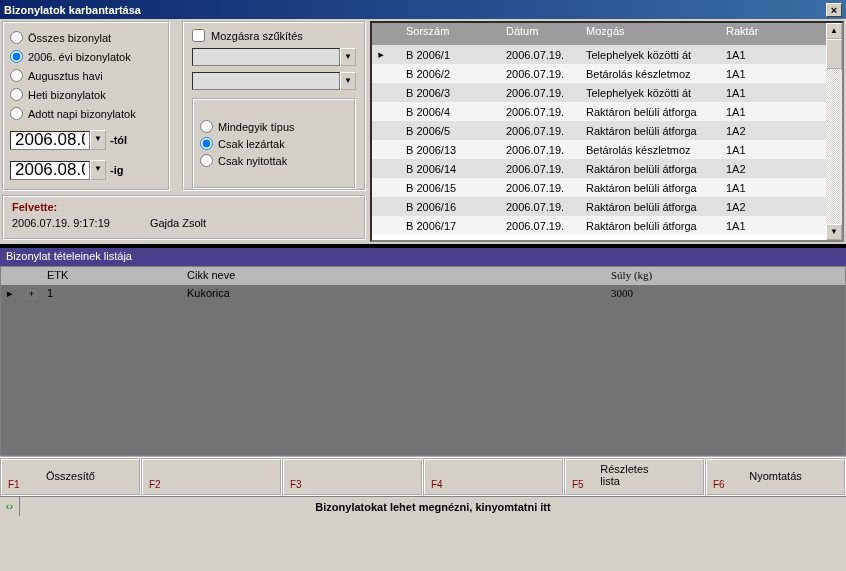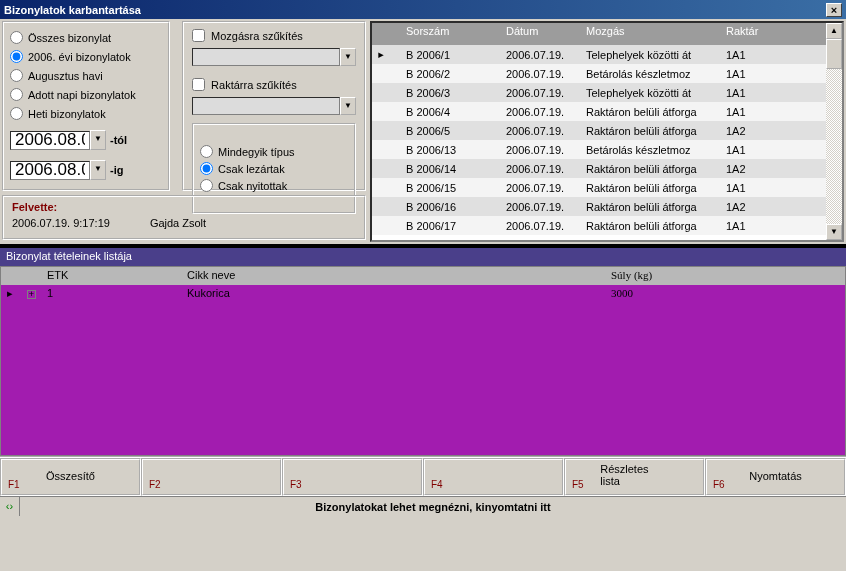--- a/index.html
+++ b/index.html
@@ -39,21 +39,21 @@
 .gc.c2 { width: 80px; }
 .gc.c3 { width: 140px; }
 .gc.c4 { width: 90px; }
 .ghead .gc { color: #fff; }
 .scrollbar { width: 16px; background: #d4d0c8; display: flex; flex-direction: column; }
 .sbbtn { height: 16px; background: #d4d0c8; border: 1px outset #fff; font-size: 8px; text-align: center; line-height: 14px; }
 .sbthumb { height: 30px; background: #d4d0c8; border: 1px outset #fff; }
 .sbtrack { flex: 1; background: repeating-conic-gradient(#d4d0c8 0 25%, #fff 0 50%) 0 0/2px 2px; }
 .sep { height: 4px; background: #000; }
 .listtitle { background: #4a3f8a; color: #fff; height: 18px; padding: 2px 6px; }
-.list { background: #a21caf; height: 190px; border: 1px solid #808080; display: flex; flex-direction: column; }
+.list { background: #737373; height: 190px; border: 1px solid #808080; display: flex; flex-direction: column; }
 .lh { display: flex; background: #b8b8b8; color: #000; height: 18px; }
 .lc { padding: 2px 6px; }
 .lc.sel { width: 20px; }
 .lc.exp { width: 20px; }
 .lc.c1 { width: 140px; }
 .lc.c2 { flex: 1; }
 .lc.c3 { width: 240px; text-align: left; font-family: Liberation Serif, serif; }
 .lrow { display: flex; color: #000; height: 18px; }
 .lrow .exp span { display: inline-block; width: 9px; height: 9px; border: 1px solid #808080; font-size: 9px; line-height: 7px; text-align: center; }
 .fkeys { display: flex; height: 40px; border-top: 2px groove #fff; }
@@ -83,25 +83,25 @@
         <label class="radio">
             <input type="radio" name="p" checked="" style="">
             <span>2006. évi bizonylatok</span>
           </label>
         <label class="radio">
             <input type="radio" name="p" style="">
             <span>Augusztus havi</span>
           </label>
         <label class="radio">
             <input type="radio" name="p" style="">
+            <span>Heti bizonylatok</span>
+          </label>
+        <label class="radio">
+            <input type="radio" name="p" style="">
             <span>Adott napi bizonylatok</span>
-          </label>
-        <label class="radio">
-            <input type="radio" name="p" style="">
-            <span>Heti bizonylatok</span>
           </label>
         <div class="daterow">
           <div class="datepick">
             <input class="datein" value="2006.08.04." style="">
             <div class="datebtn">▼</div>
           </div>
           <span class="boldlbl">-tól</span>
         </div>
         <div class="daterow">
           <div class="datepick">
@@ -114,24 +114,20 @@
 
       <div class="panel chkgroup">
         <label class="chk">
             <input type="checkbox" style="">
             <span>Mozgásra szűkítés</span>
           </label>
         <div class="combo">
             <div class="ci"></div>
             <div class="cb">▼</div>
           </div>
-        <label class="chk" style="margin-top:8px">
-            <input type="checkbox" style="">
-            <span>Raktárra szűkítés</span>
-          </label>
         <div class="combo">
             <div class="ci"></div>
             <div class="cb">▼</div>
           </div>
         <div class="typegroup">
           <label class="radio">
               <input type="radio" name="t" style="">
               <span>Mindegyik típus</span>
             </label>
           <label class="radio">

